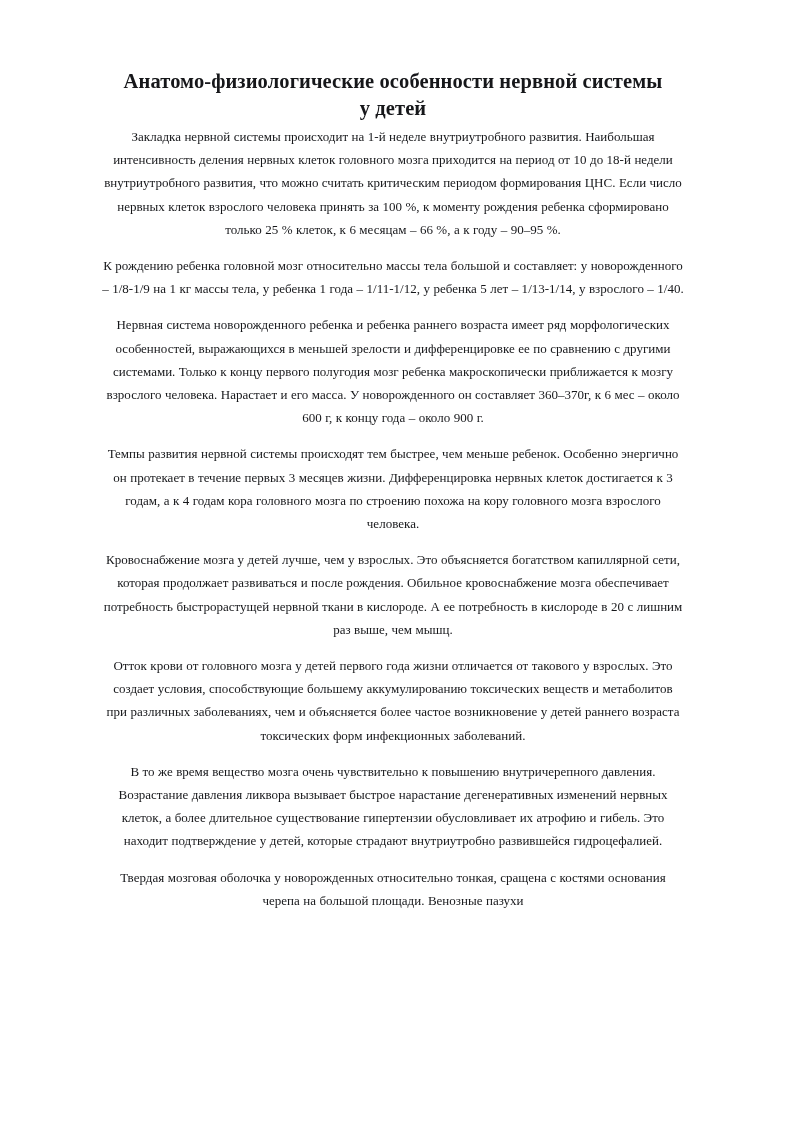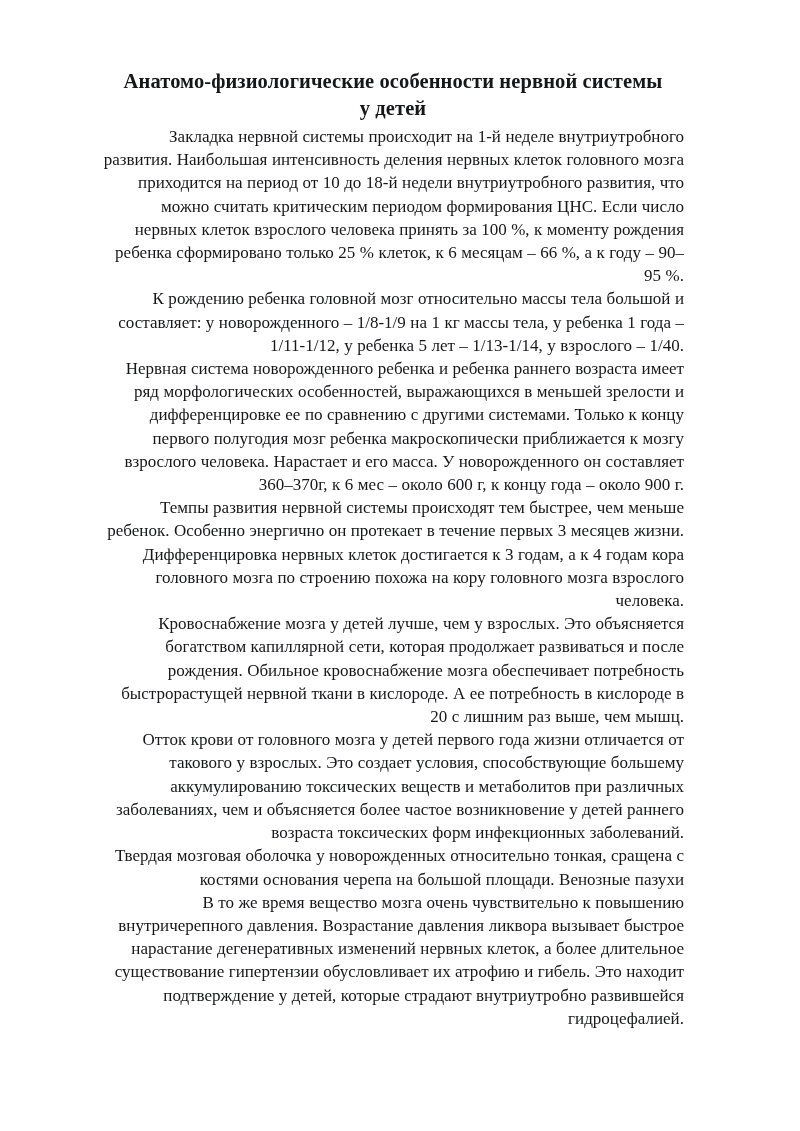--- a/index.html
+++ b/index.html
@@ -30,43 +30,43 @@
   .doc-title {
     font-size: 20.5px;
     font-weight: bold;
     text-align: center;
     line-height: 27px;
     margin: 0 0 3px 0;
     letter-spacing: 0.1px;
     padding: 0 14px;
   }
   .para {
-    font-size: 17px;
+    font-size: 13px;
     line-height: 23.2px;
     margin: 0;
-    text-align: right;
+    text-align: center;
     letter-spacing: 0.01px;
     word-spacing: 0.2px;
     hyphens: none;
   }
   .para + .para {
-    margin-top: 0px;
+    margin-top: 13px;
   }
 </style>
 </head>
 <body>
 
 <div class="page">
   <div class="content">
 
     <h1 class="doc-title">Анатомо-физиологические особенности нервной системы у детей</h1>
 
     <p class="para">Закладка нервной системы происходит на 1-й неделе внутриутробного развития. Наибольшая интенсивность деления нервных клеток головного мозга приходится на период от 10 до 18-й недели внутриутробного развития, что можно считать критическим периодом формирования ЦНС. Если число нервных клеток взрослого человека принять за 100 %, к моменту рождения ребенка сформировано только 25 % клеток, к 6 месяцам – 66 %, а к году – 90–95 %.</p>
     <p class="para">К рождению ребенка головной мозг относительно массы тела большой и составляет: у новорожденного – 1/8-1/9 на 1 кг массы тела, у ребенка 1 года – 1/11-1/12, у ребенка 5 лет – 1/13-1/14, у взрослого – 1/40.</p>
     <p class="para">Нервная система новорожденного ребенка и ребенка раннего возраста имеет ряд морфологических особенностей, выражающихся в меньшей зрелости и дифференцировке ее по сравнению с другими системами. Только к концу первого полугодия мозг ребенка макроскопически приближается к мозгу взрослого человека. Нарастает и его масса. У новорожденного он составляет 360–370г, к 6 мес – около 600 г, к концу года – около 900 г.</p>
     <p class="para">Темпы развития нервной системы происходят тем быстрее, чем меньше ребенок. Особенно энергично он протекает в течение первых 3 месяцев жизни. Дифференцировка нервных клеток достигается к 3 годам, а к 4 годам кора головного мозга по строению похожа на кору головного мозга взрослого человека.</p>
     <p class="para">Кровоснабжение мозга у детей лучше, чем у взрослых. Это объясняется богатством капиллярной сети, которая продолжает развиваться и после рождения. Обильное кровоснабжение мозга обеспечивает потребность быстрорастущей нервной ткани в кислороде. А ее потребность в кислороде в 20 с лишним раз выше, чем мышц.</p>
     <p class="para">Отток крови от головного мозга у детей первого года жизни отличается от такового у взрослых. Это создает условия, способствующие большему аккумулированию токсических веществ и метаболитов при различных заболеваниях, чем и объясняется более частое возникновение у детей раннего возраста токсических форм инфекционных заболеваний.</p>
+    <p class="para">В то же время вещество мозга очень чувствительно к повышению внутричерепного давления. Возрастание давления ликвора вызывает быстрое нарастание дегенеративных изменений нервных клеток, а более длительное существование гипертензии обусловливает их атрофию и гибель. Это находит подтверждение у детей, которые страдают внутриутробно развившейся гидроцефалией.</p>
     <p class="para">Твердая мозговая оболочка у новорожденных относительно тонкая, сращена с костями основания черепа на большой площади. Венозные пазухи</p>
-    <p class="para">В то же время вещество мозга очень чувствительно к повышению внутричерепного давления. Возрастание давления ликвора вызывает быстрое нарастание дегенеративных изменений нервных клеток, а более длительное существование гипертензии обусловливает их атрофию и гибель. Это находит подтверждение у детей, которые страдают внутриутробно развившейся гидроцефалией.</p>
 
   </div>
 </div>
 
 </body></html>

